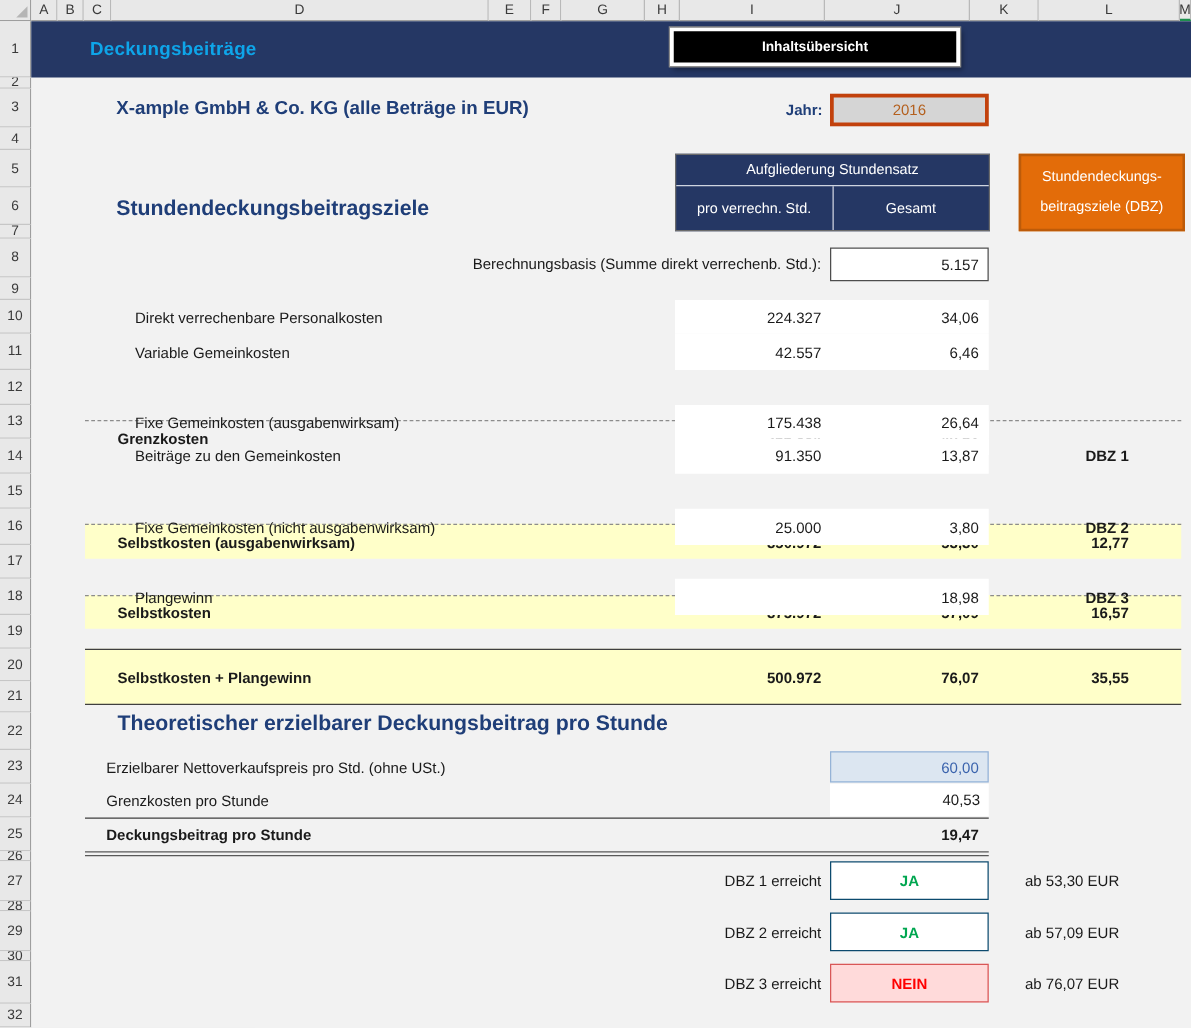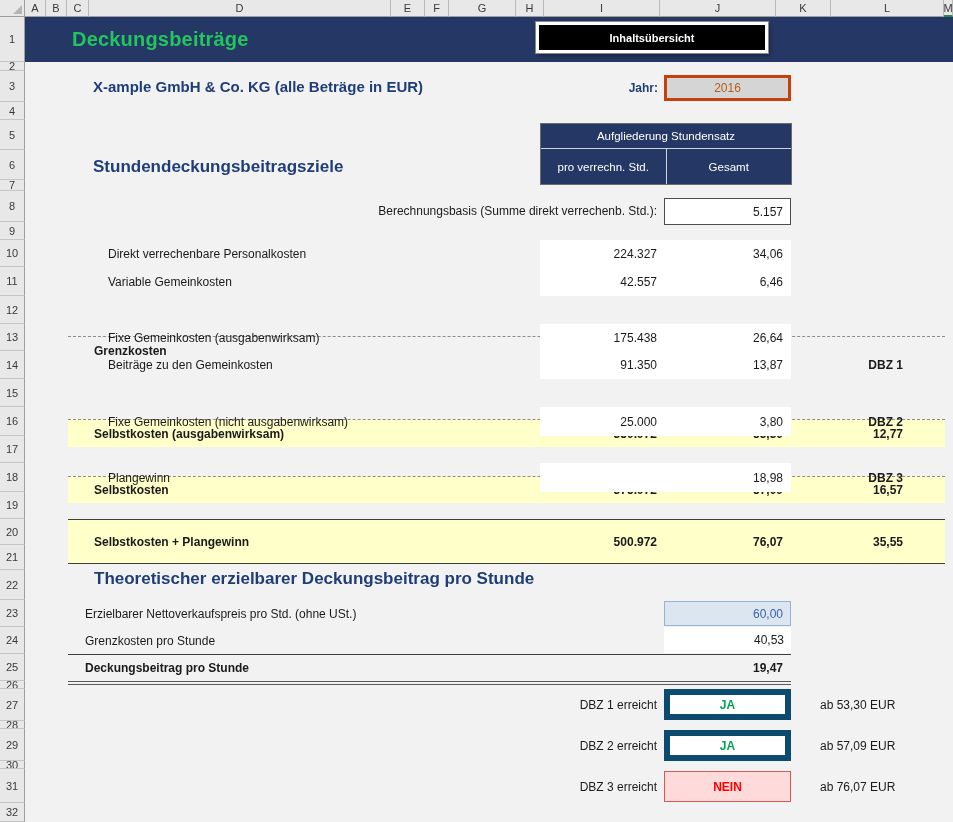--- a/index.html
+++ b/index.html
@@ -23,21 +23,21 @@
           background:var(--hdrbg);display:flex;align-items:center;justify-content:center;
           font-size:11px;color:#3a3a3a;overflow:hidden;flex:0 0 auto;}
   .colhead.active{border-bottom:2px solid #1E8F4E;}
   .rowheads{position:absolute;left:0;top:17px;width:25px;height:805px;background:var(--hdrbg);}
   .rowhead{position:absolute;left:0;width:25px;border-right:1px solid var(--hdrline);
           border-bottom:1px solid #c6c6c6;background:var(--hdrbg);display:flex;
           align-items:center;justify-content:center;font-size:11px;color:#3a3a3a;overflow:hidden;}
   .sheetbg{position:absolute;left:25px;top:17px;width:928px;height:805px;background:var(--sheetbg);}
   
   .titlebar{left:25px;top:17px;width:928px;height:45px;background:var(--navy);display:flex;align-items:center;}
-  .titlebar .ttl{margin-left:47px;color:#22c55e;font-size:20px;font-weight:bold;letter-spacing:.2px;}
+  .titlebar .ttl{margin-left:47px;color:#0ea5e9;font-size:15px;font-weight:bold;letter-spacing:.2px;}
   .toc-btn{left:536px;top:22px;width:232px;height:31px;background:#000;color:#fff;
           border:3px solid #fff;box-shadow:0 0 0 1px #8a8a8a,2px 3px 4px rgba(0,0,0,.35);
           font-family:"Liberation Sans",sans-serif;font-size:11px;font-weight:bold;cursor:pointer;}
   
   .company{left:93px;top:71px;height:31px;display:flex;align-items:center;
           color:var(--heading);font-size:15px;font-weight:bold;}
   .jahr-label{left:540px;top:75px;width:118px;height:26px;display:flex;align-items:center;
           justify-content:flex-end;color:var(--heading);font-weight:bold;}
   .jahr-value{left:664px;top:75px;width:127px;height:26px;background:#D5D5D5;border:3px solid #c2410c;
           display:flex;align-items:center;justify-content:center;color:var(--yeartext);}
@@ -80,21 +80,21 @@
           justify-content:flex-end;padding-right:7px;color:var(--bluecelltext);}
   .white-cell24{left:664px;top:627px;width:127px;height:26px;background:#fff;display:flex;
           align-items:center;justify-content:flex-end;padding-right:7px;}
   .db-row{left:68px;top:654px;width:723px;height:26px;border-top:1px solid #3f3f3f;}
   .db-row .lbl{position:absolute;left:17px;top:0;bottom:0;display:flex;align-items:center;font-weight:bold;}
   .db-row .val{position:absolute;right:8px;top:0;bottom:0;display:flex;align-items:center;font-weight:bold;}
   .dbl-line{left:68px;top:681px;width:723px;height:4px;border-top:1px solid #595959;border-bottom:1px solid #595959;}
   
   .chk-lbl{position:absolute;left:400px;width:257px;display:flex;align-items:center;justify-content:flex-end;}
   .chk-box{position:absolute;left:664px;width:127px;display:flex;align-items:center;justify-content:center;
-          font-weight:bold;background:#fff;border:6px solid #0c4a6e;}
+          font-weight:bold;background:#fff;border:1px solid #0c4a6e;}
   .chk-box.ja{color:var(--green);}
   .chk-box.nein{color:var(--red);background:var(--redbg);border:1px solid var(--redborder);}
   .chk-thr{position:absolute;left:820px;width:130px;display:flex;align-items:center;}
 </style>
 </head>
 <body>
 
 <div class="screen">
 
   <div class="corner">
@@ -160,20 +160,24 @@
   <div class="abs jahr-label">Jahr:</div>
   <div class="abs jahr-value">2016</div>
 
   <div class="abs tblhdr">
     <div class="tblhdr-top">Aufgliederung Stundensatz</div>
     <div class="tblhdr-cols">
       <div>pro verrechn. Std.</div>
       <div>Gesamt</div>
     </div>
   </div>
+  <div class="abs orange-box">
+    <div>Stundendeckungs-</div>
+    <div>beitragsziele (DBZ)</div>
+  </div>
 
   <div class="abs sec-title sec1-title">Stundendeckungsbeitragsziele</div>
   <div class="abs basis-label">Berechnungsbasis (Summe direkt verrechenb. Std.):</div>
   <div class="abs basis-value">5.157</div>
   <div id="tableRows">
       <div class="abs trow" style="top: 240px; height: 27px;">
         <div class="whitecells"></div>
         <div class="lbl">Direkt verrechenbare Personalkosten</div>
         <div class="num c1">224.327</div>
         <div class="num c2">34,06</div>

